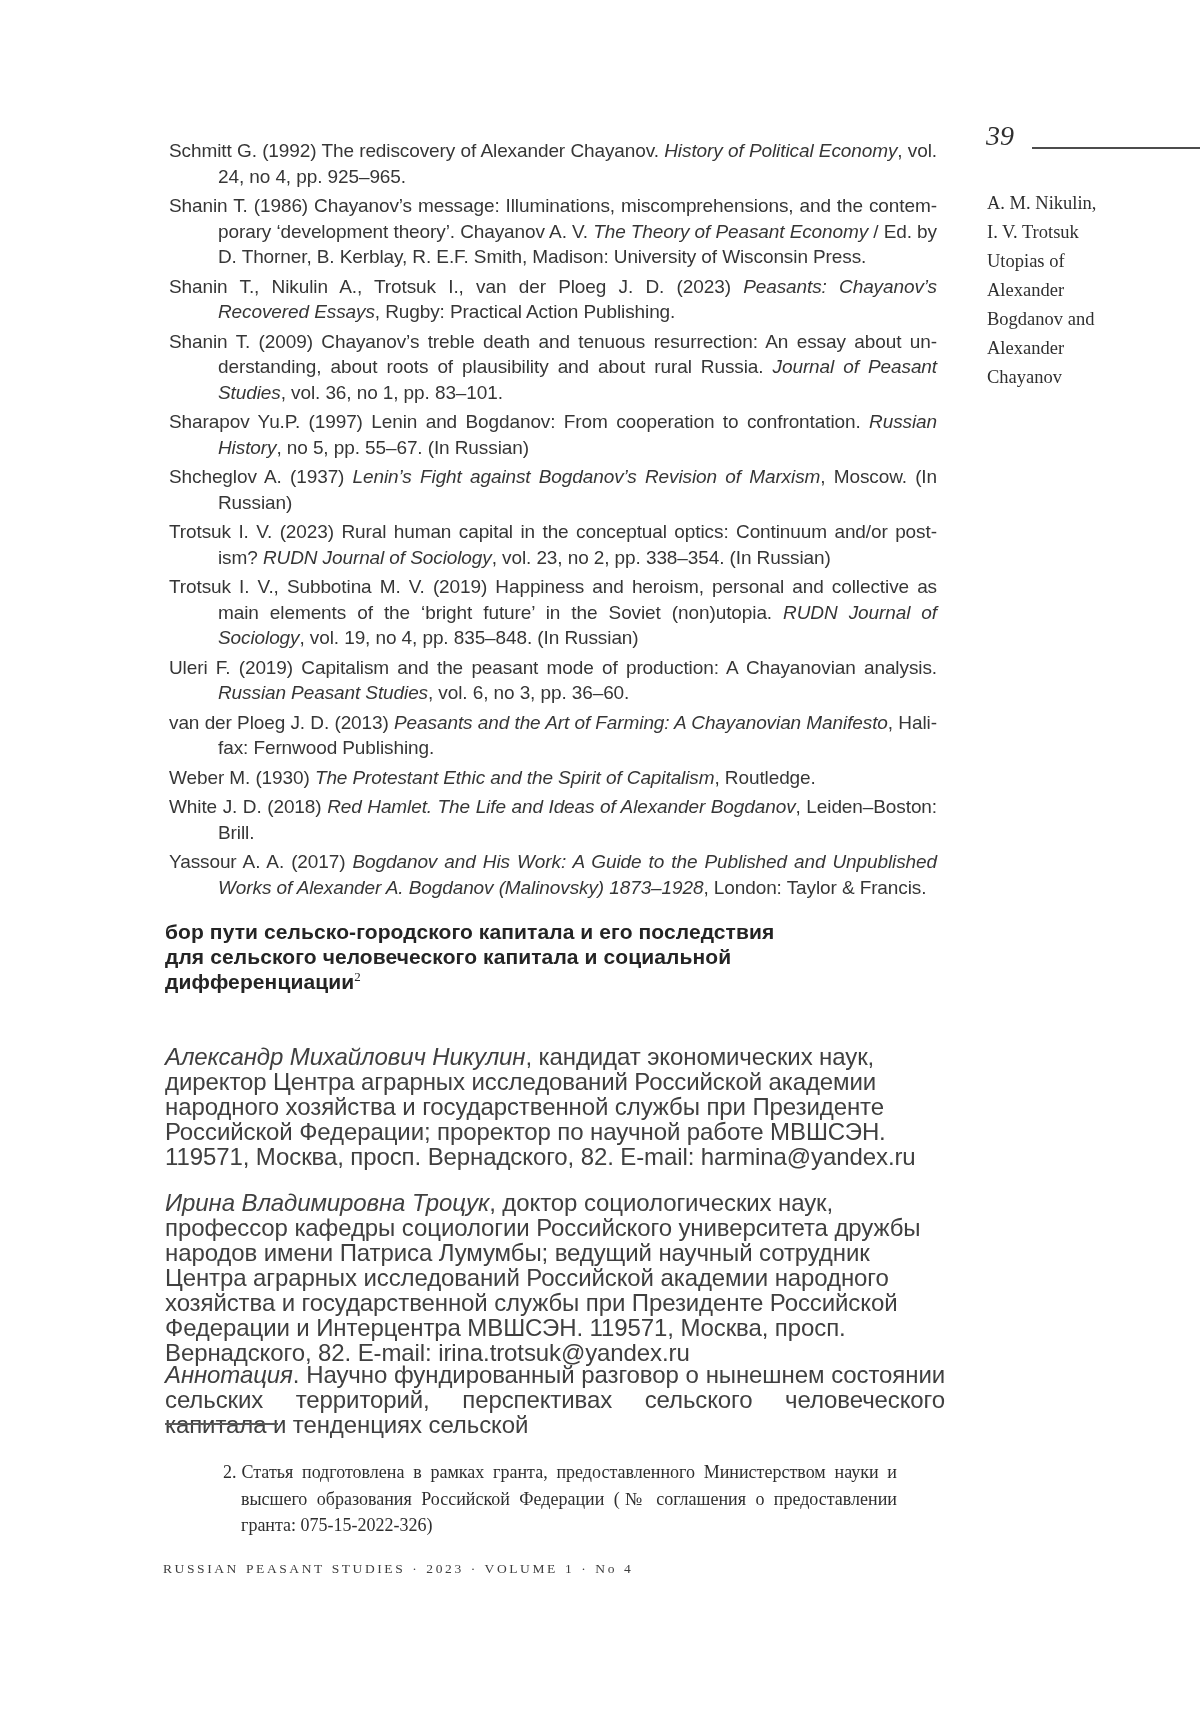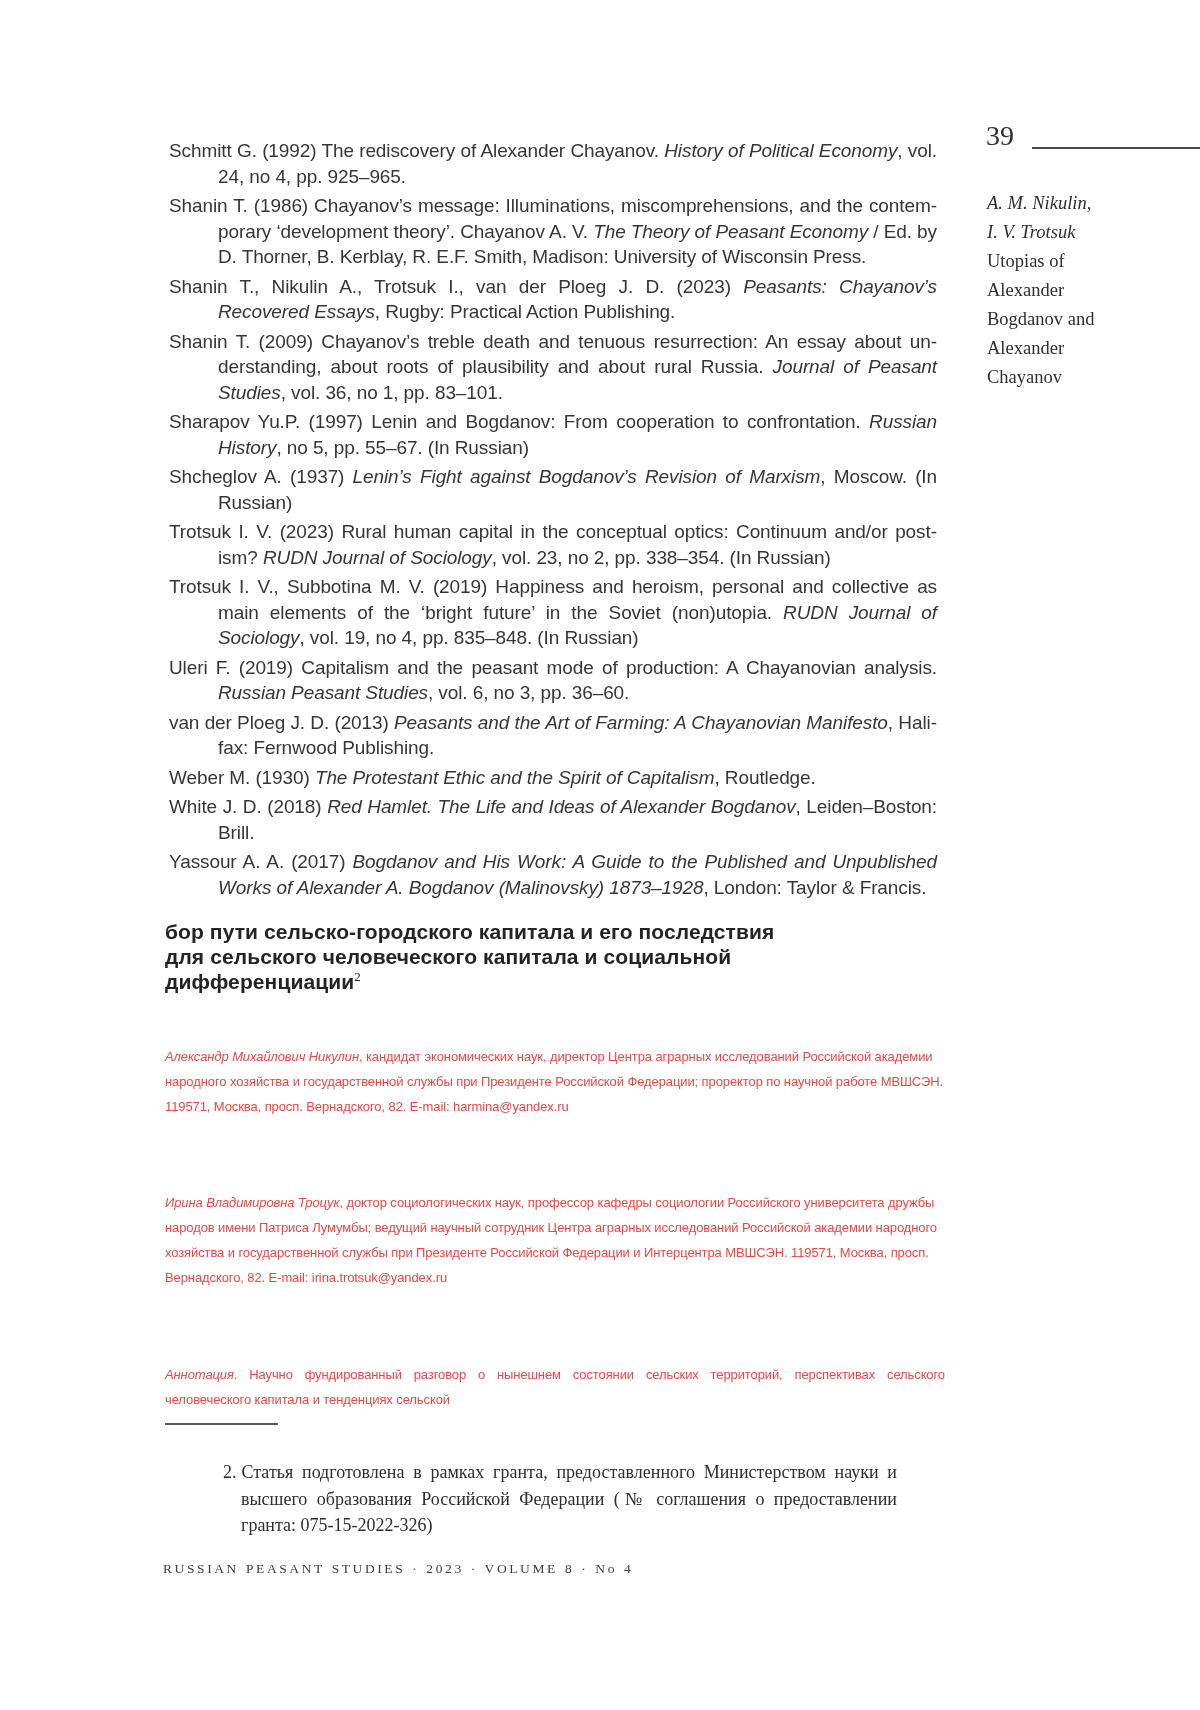--- a/index.html
+++ b/index.html
@@ -28,21 +28,21 @@
   }
   .title sup {
     font-family:"Liberation Serif","DejaVu Serif",serif;
     font-weight:400; font-size:13px; line-height:0;
     vertical-align:super;
   }
 
   
   .para {
     position:absolute; left:165px; width:780px; margin:0;
-    font-size:13px; line-height:25px; color:#ef4444;
+    font-size:24px; line-height:25px; color:#404040;
     letter-spacing:-0.1px;
   }
   .para-author1 { top:1044px; }
   .para-author2 { top:1190px; }
   .para-abstract { top:1362px; text-align:justify; }
 
   
   .fn-divider {
     position:absolute; left:165px; top:1423px; width:113px; height:2px;
     background:#5a5a5a;
@@ -61,32 +61,32 @@
     position:absolute; left:163px; top:1561px; margin:0;
     font-family:"Liberation Serif","DejaVu Serif",serif;
     font-size:13.5px; color:#3d3d3d;
     letter-spacing:2.6px; word-spacing:1px;
   }
 
   
   .page-number {
     position:absolute; left:986px; top:120px;
     font-family:"Liberation Serif","DejaVu Serif",serif;
-    font-size:28px; line-height:32px; color:#2f2f2f;
+    font-style:italic; font-size:28px; line-height:32px; color:#2f2f2f;
   }
   .header-rule {
     position:absolute; left:1032px; top:147px; width:168px; height:2px;
     background:#4c4c4c;
   }
   .running-head {
     position:absolute; left:987px; top:189px; width:150px;
     font-family:"Liberation Serif","DejaVu Serif",serif;
     font-size:18.5px; line-height:29px; color:#2f2f2f;
   }
-  .running-head .authors-line { font-style:italic; }
+  .running-head .authors-line { }
 </style>
 </head>
 <body>
 
 <div class="page">
 
   <section class="references">
       <p class="ref"><span>Schmitt G. (1992) The rediscovery of Alexander Chayanov. </span><span class="it">History of Political Economy</span><span>, vol. 24, no 4, pp. 925–965.</span></p>
       <p class="ref"><span>Shanin T. (1986) Chayanov’s message: Illuminations, miscomprehensions, and the contem­porary ‘development theory’. Chayanov A. V. </span><span class="it">The Theory of Peasant Economy</span><span> / Ed. by D. Thorner, B. Kerblay, R. E.F. Smith, Madison: University of Wisconsin Press.</span></p>
       <p class="ref"><span>Shanin T., Nikulin A., Trotsuk I., van der Ploeg J. D. (2023) </span><span class="it">Peasants: Chayanov’s Recovered Essays</span><span>, Rugby: Practical Action Publishing.</span></p>
@@ -111,21 +111,21 @@
   <p class="para para-author1"><span class="it">Александр Михайлович Никулин</span><span>, кандидат экономических наук, директор Центра аграрных исследований Российской академии народного хозяйства и государственной службы при Президенте Российской Федерации; проректор по научной работе МВШСЭН. 119571, Москва, просп. Вернадского, 82. E-mail: harmina@yandex.ru</span></p>
   <p class="para para-author2"><span class="it">Ирина Владимировна Троцук</span><span>, доктор социологических наук, профессор кафедры социологии Российского университета дружбы народов имени Патриса Лумумбы; ведущий научный сотрудник Центра аграрных исследований Российской академии народного хозяйства и государственной службы при Президенте Российской Федерации и Интерцентра МВШСЭН. 119571, Москва, просп. Вернадского, 82. E-mail: irina.trotsuk@yandex.ru</span></p>
 
   <p class="para para-abstract"><span class="it">Аннотация</span><span>. Научно фундированный разговор о нынешнем состоянии сельских тер­риторий, перспективах сельского человеческого капитала и тенденциях сельской</span></p>
 
   <div class="fn-divider"></div>
   <p class="footnote">
     <span class="fn-marker">2.</span><span>Статья подготовлена в рамках гранта, предоставленного Министерством науки и высшего образования Российской Федерации (№ соглашения о предоставлении гранта: 075-15-2022-326)</span>
   </p>
 
-  <p class="footer">RUSSIAN PEASANT STUDIES · 2023 · VOLUME 8 · No 4</p>
+  <p class="footer">RUSSIAN PEASANT STUDIES · 2023 · VOLUME 1 · No 4</p>
 
   <div class="page-number">39</div>
   <div class="header-rule"></div>
   <aside class="running-head">
     <div class="authors-line">A. M. Nikulin,</div>
     <div class="authors-line">I. V. Trotsuk</div>
     <div class="running-title">Utopias of Alexander Bogdanov and Alexander Chayanov</div>
   </aside>
 
 </div>

